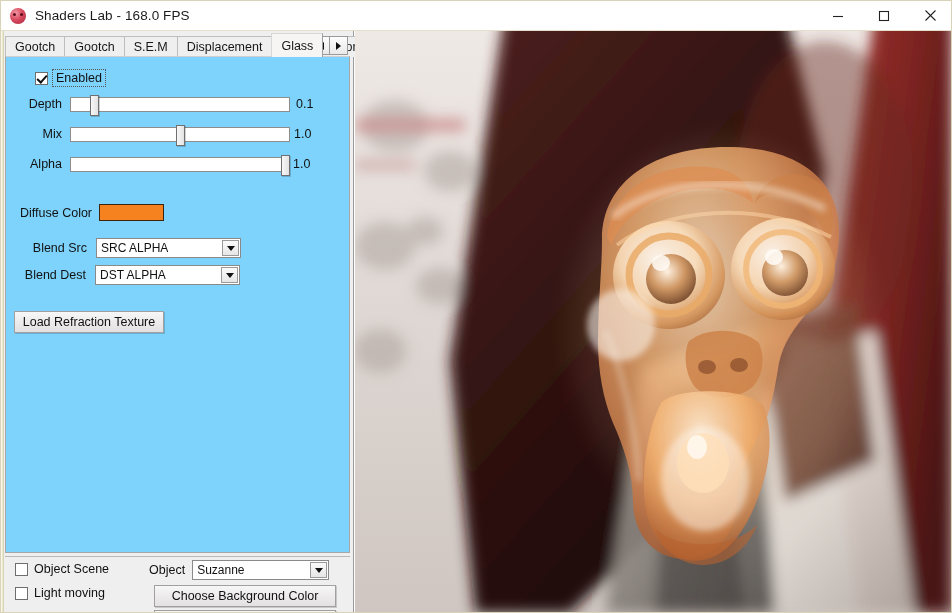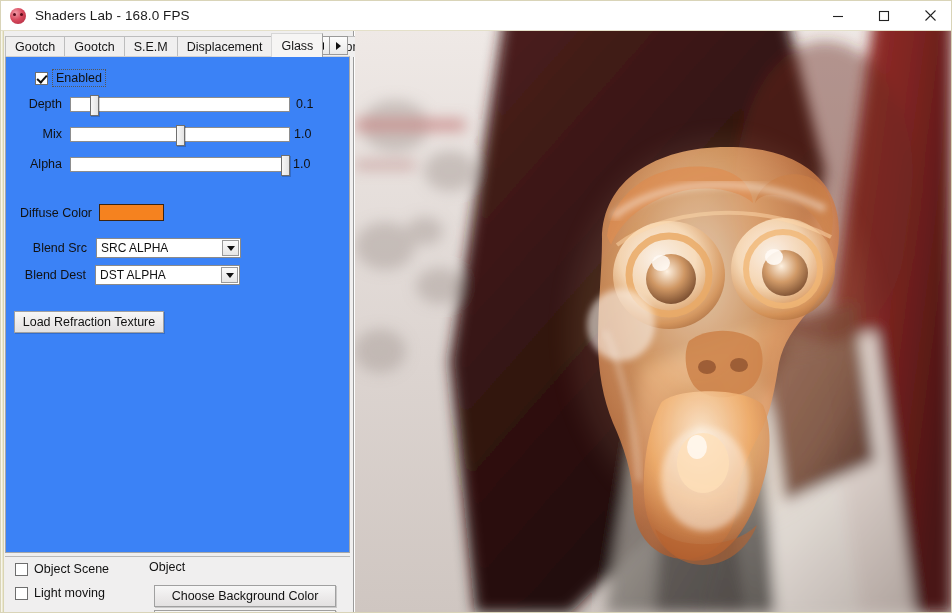--- a/index.html
+++ b/index.html
@@ -159,21 +159,21 @@
     border-bottom: 4px solid transparent;
     border-left: 5px solid #111;
   }
 
   
   #tab-page {
     position: absolute;
     left: 4px; top: 25px;
     width: 345px;
     height: 497px;
-    background: #3b82f6;
+    background: #7dd3fc;
     border: 1px solid #a7a7a7;
     border-top: 1px solid #d0d0d0;
     box-sizing: border-box;
   }
 
   .row { position: absolute; display: flex; align-items: center; }
 
   
   .cbox {
     width: 13px; height: 13px;
@@ -460,20 +460,26 @@
         <span class="cb-label">Object Scene</span>
       </div>
 
       <div class="row" style="left:10px; top:30px;">
         <span class="cbox"></span>
         <span class="cb-label">Light moving</span>
       </div>
 
       <div class="row" style="left:144px; top:4px;">
         <span class="ctrl-label">Object</span>
+        <span class="combo" style="margin-left:7px; width:137px;">
+          <span class="combo-text">Suzanne</span>
+          <span class="combo-arrow">
+            <span class="arrow-down"></span>
+          </span>
+        </span>
       </div>
 
       <div class="pbtn" style="position:absolute; left:149px; top:29px; width:182px; height:22px;">
         <span>Choose Background Color</span>
       </div>
 
       <div class="pbtn" style="position:absolute; left:149px; top:54px; width:182px; height:22px;">
         
       </div>
     </div>

